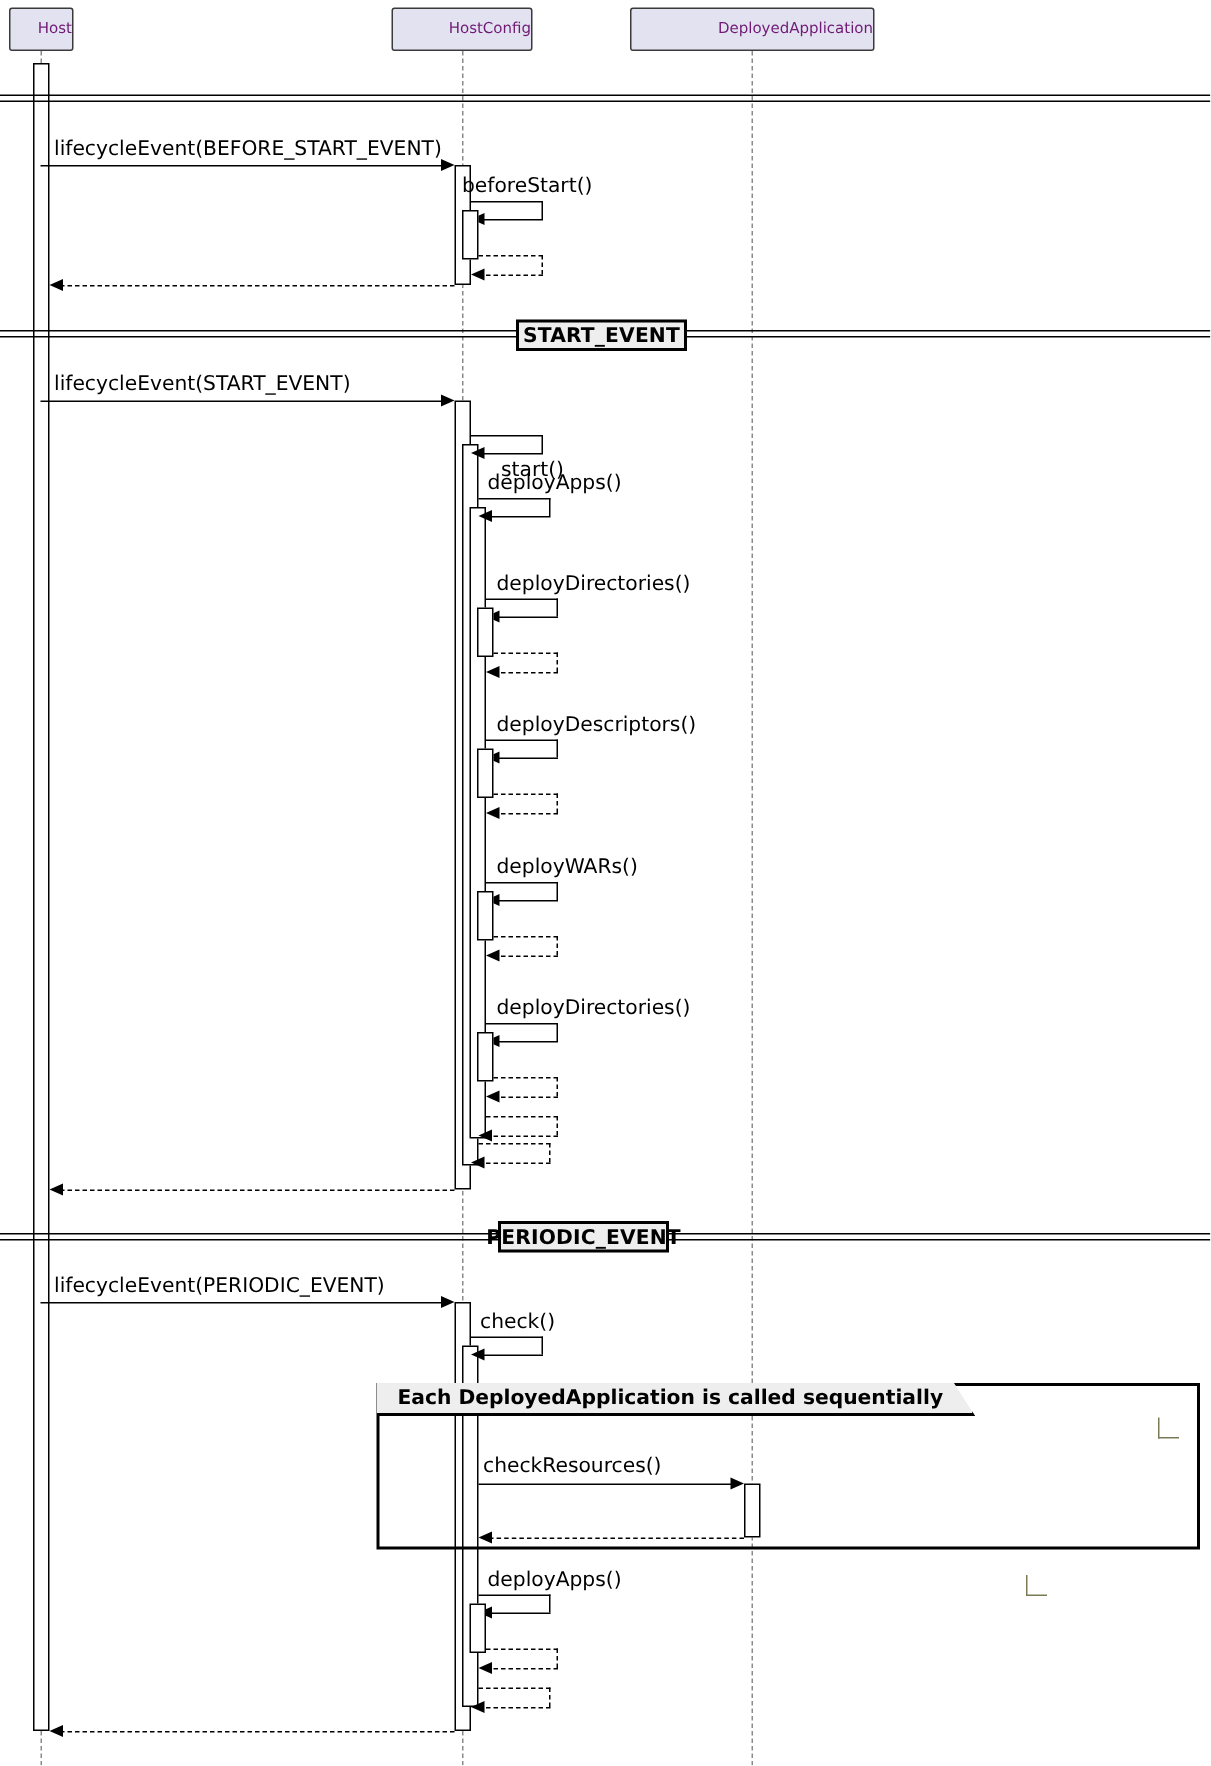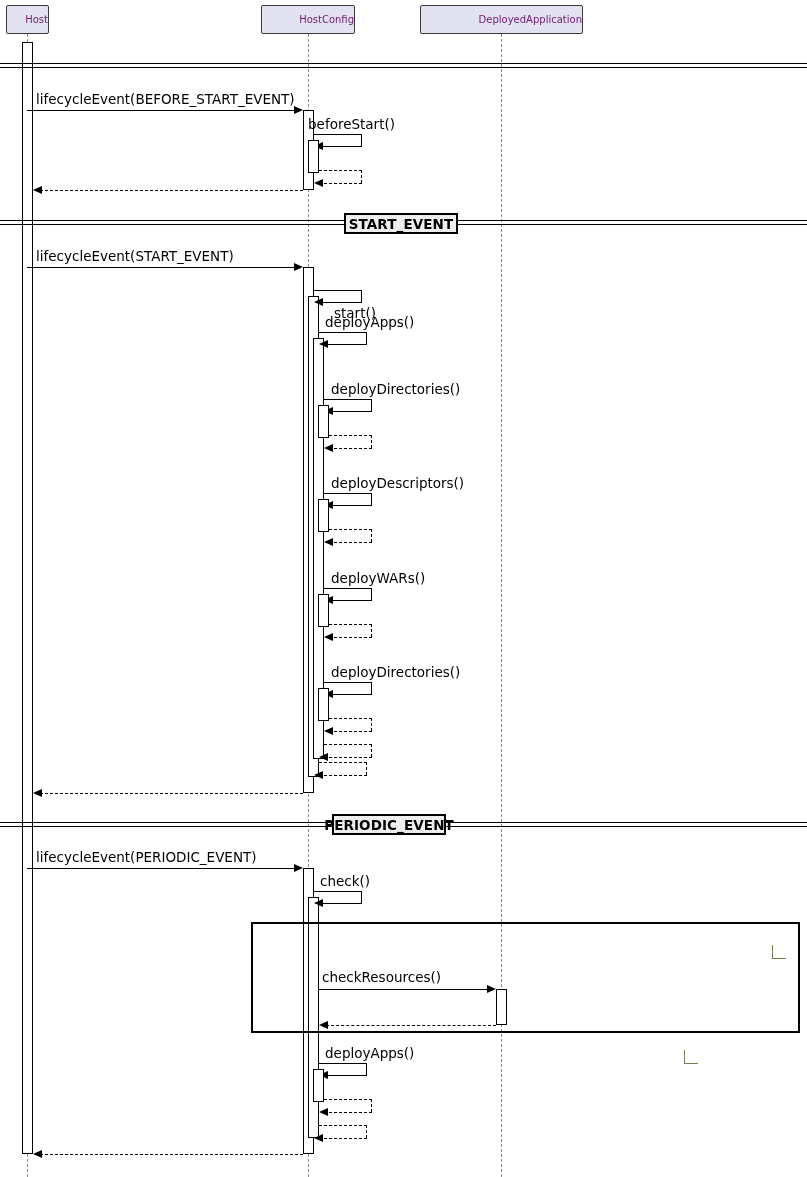--- a/index.html
+++ b/index.html
@@ -296,20 +296,23 @@
   <div class="activation" style="left:303px; top:868px; width:11px; height:286px;"></div>
   <div class="activation" style="left:308px; top:897px; width:11px; height:241px;"></div>
 
   <div class="msg-label" style="left:320px; top:875px;">check()</div>
   <div class="msg-line" style="left:314px; top:891px; width:48px;"></div>
   <div class="msg-vert" style="left:361px; top:891px; height:12px;"></div>
   <div class="msg-line" style="left:319px; top:903px; width:43px;"></div>
   <div class="arrow-left" style="left:314px; top:898.5px;"></div>
 
   <div class="frame" style="left:251px; top:922px; width:549px; height:111px;"></div>
+  <div class="frame-tab" style="left:251px; top:922px; width:399px; height:22px;">
+    <span>Each DeployedApplication is called sequentially</span>
+  </div>
 
   <div class="msg-label" style="left:322px; top:971px;">checkResources()</div>
   <div class="msg-line" style="left:319px; top:989px; width:172px;"></div>
   <div class="arrow-right" style="left:487px; top:984.5px;"></div>
   <div class="activation" style="left:496px; top:989px; width:11px; height:36px;"></div>
   <div class="msg-line dotted" style="left:326px; top:1025px; width:170px;"></div>
   <div class="arrow-left" style="left:319px; top:1020.5px;"></div>
 
   <div class="note-fold-cover" style="left:772px; top:945px;"></div>
   <div class="note-fold" style="left:772px; top:945px; background:transparent; border-left:1px solid #7A7A56; border-bottom:1px solid #7A7A56; width:13px; height:13px;"></div>

